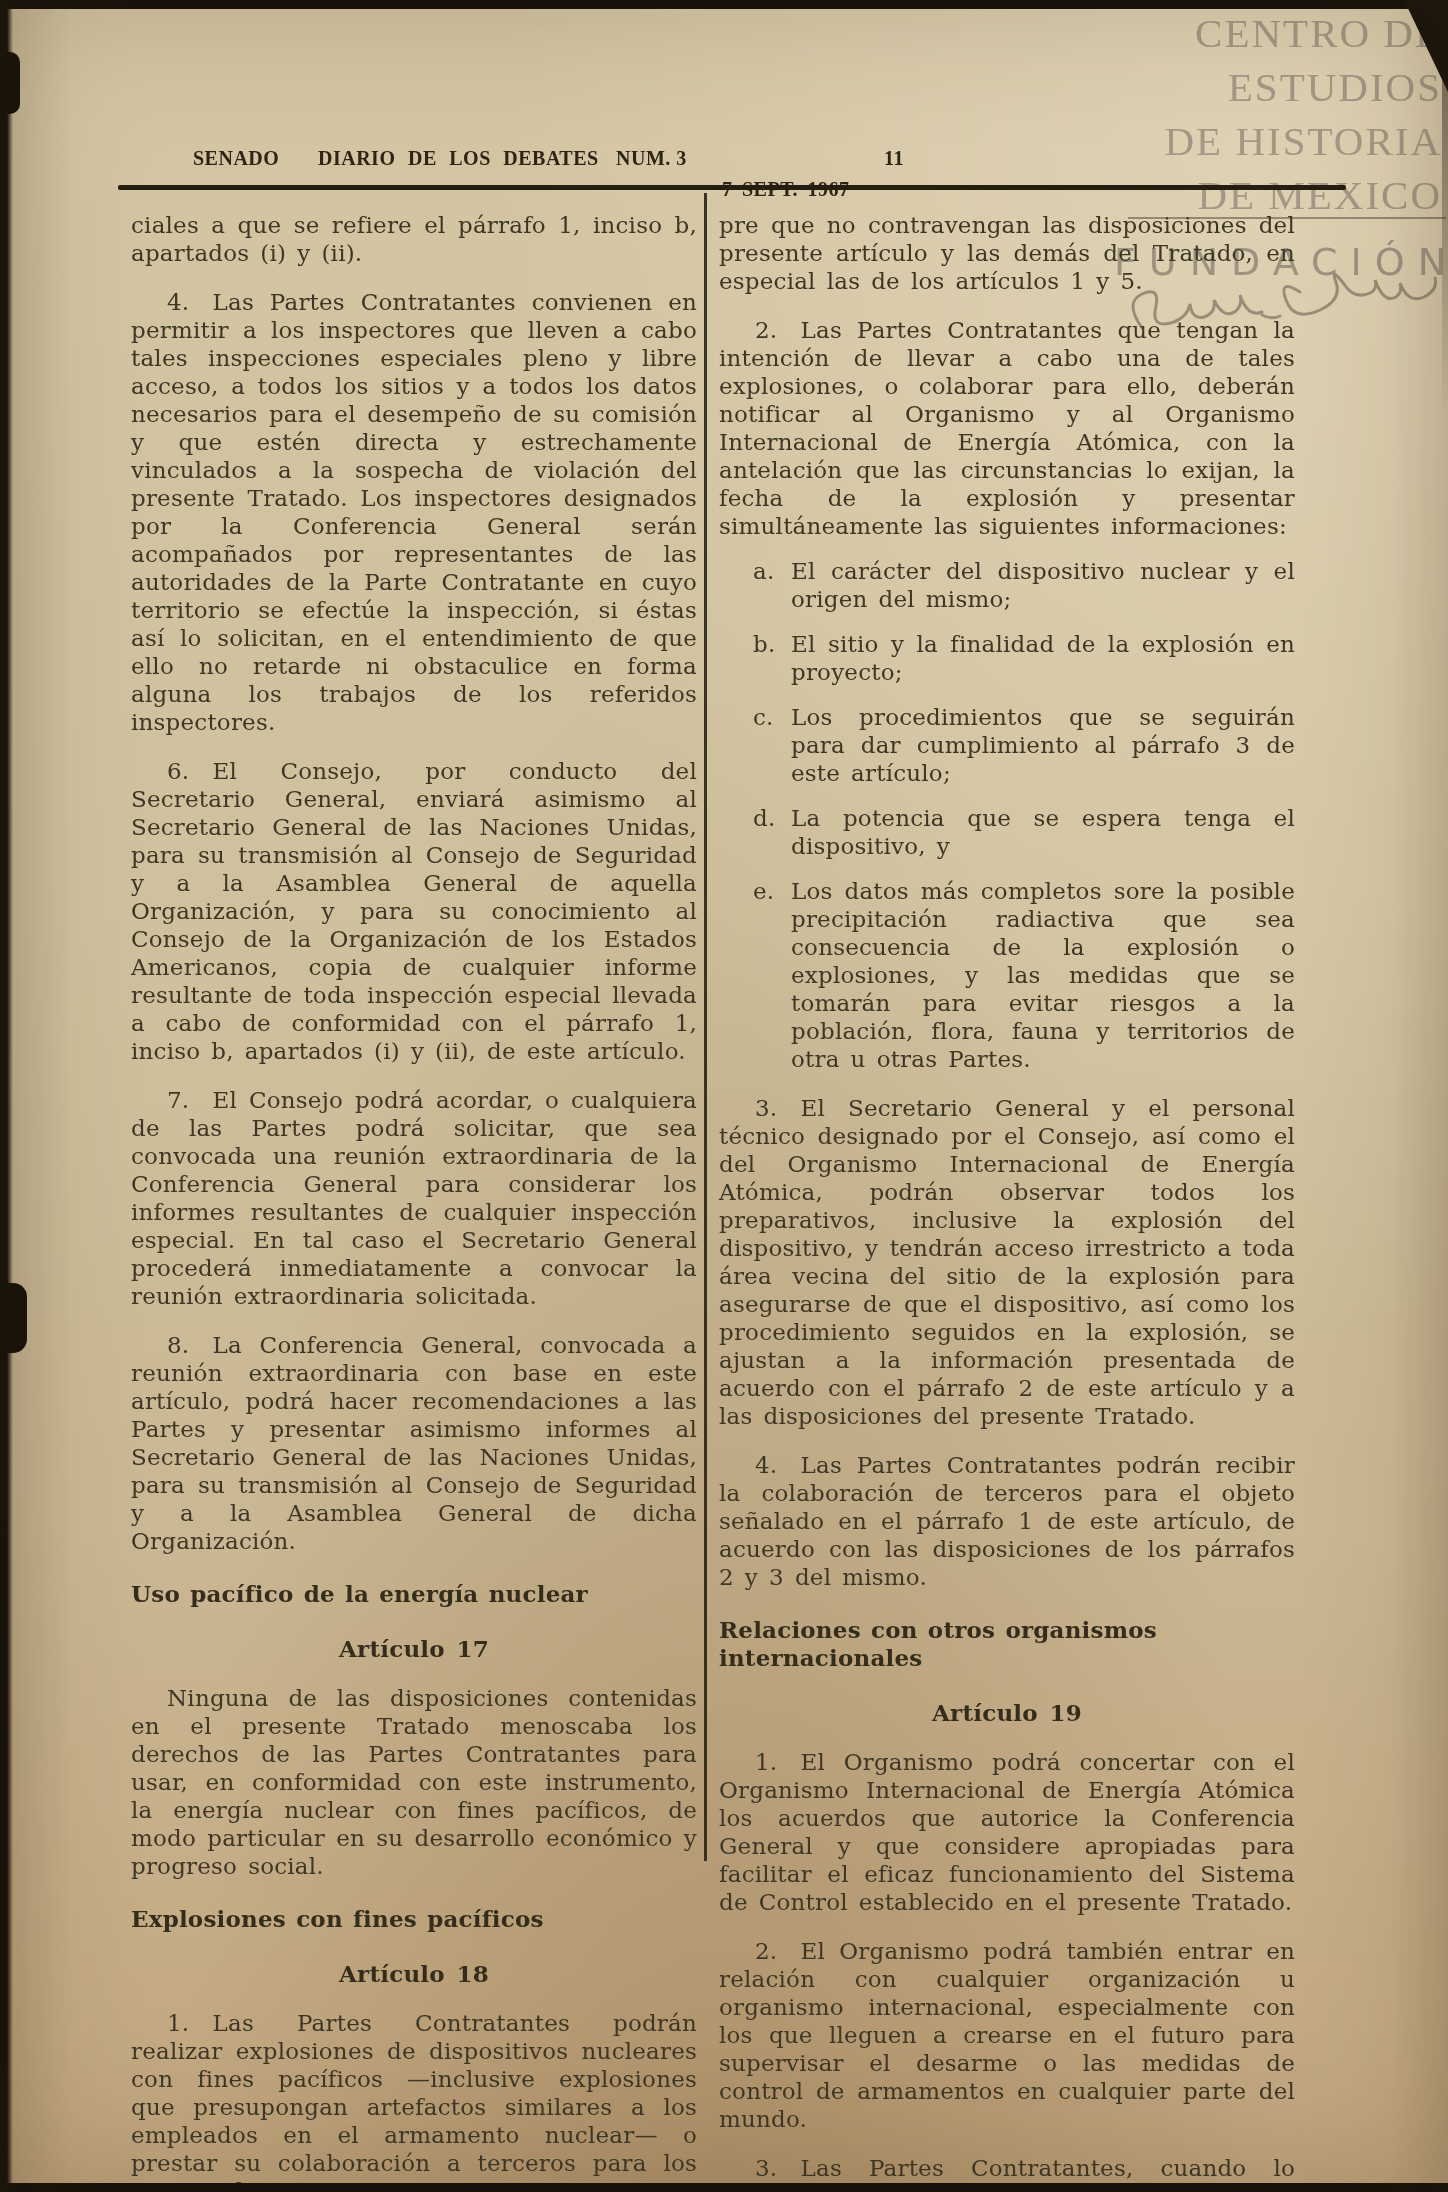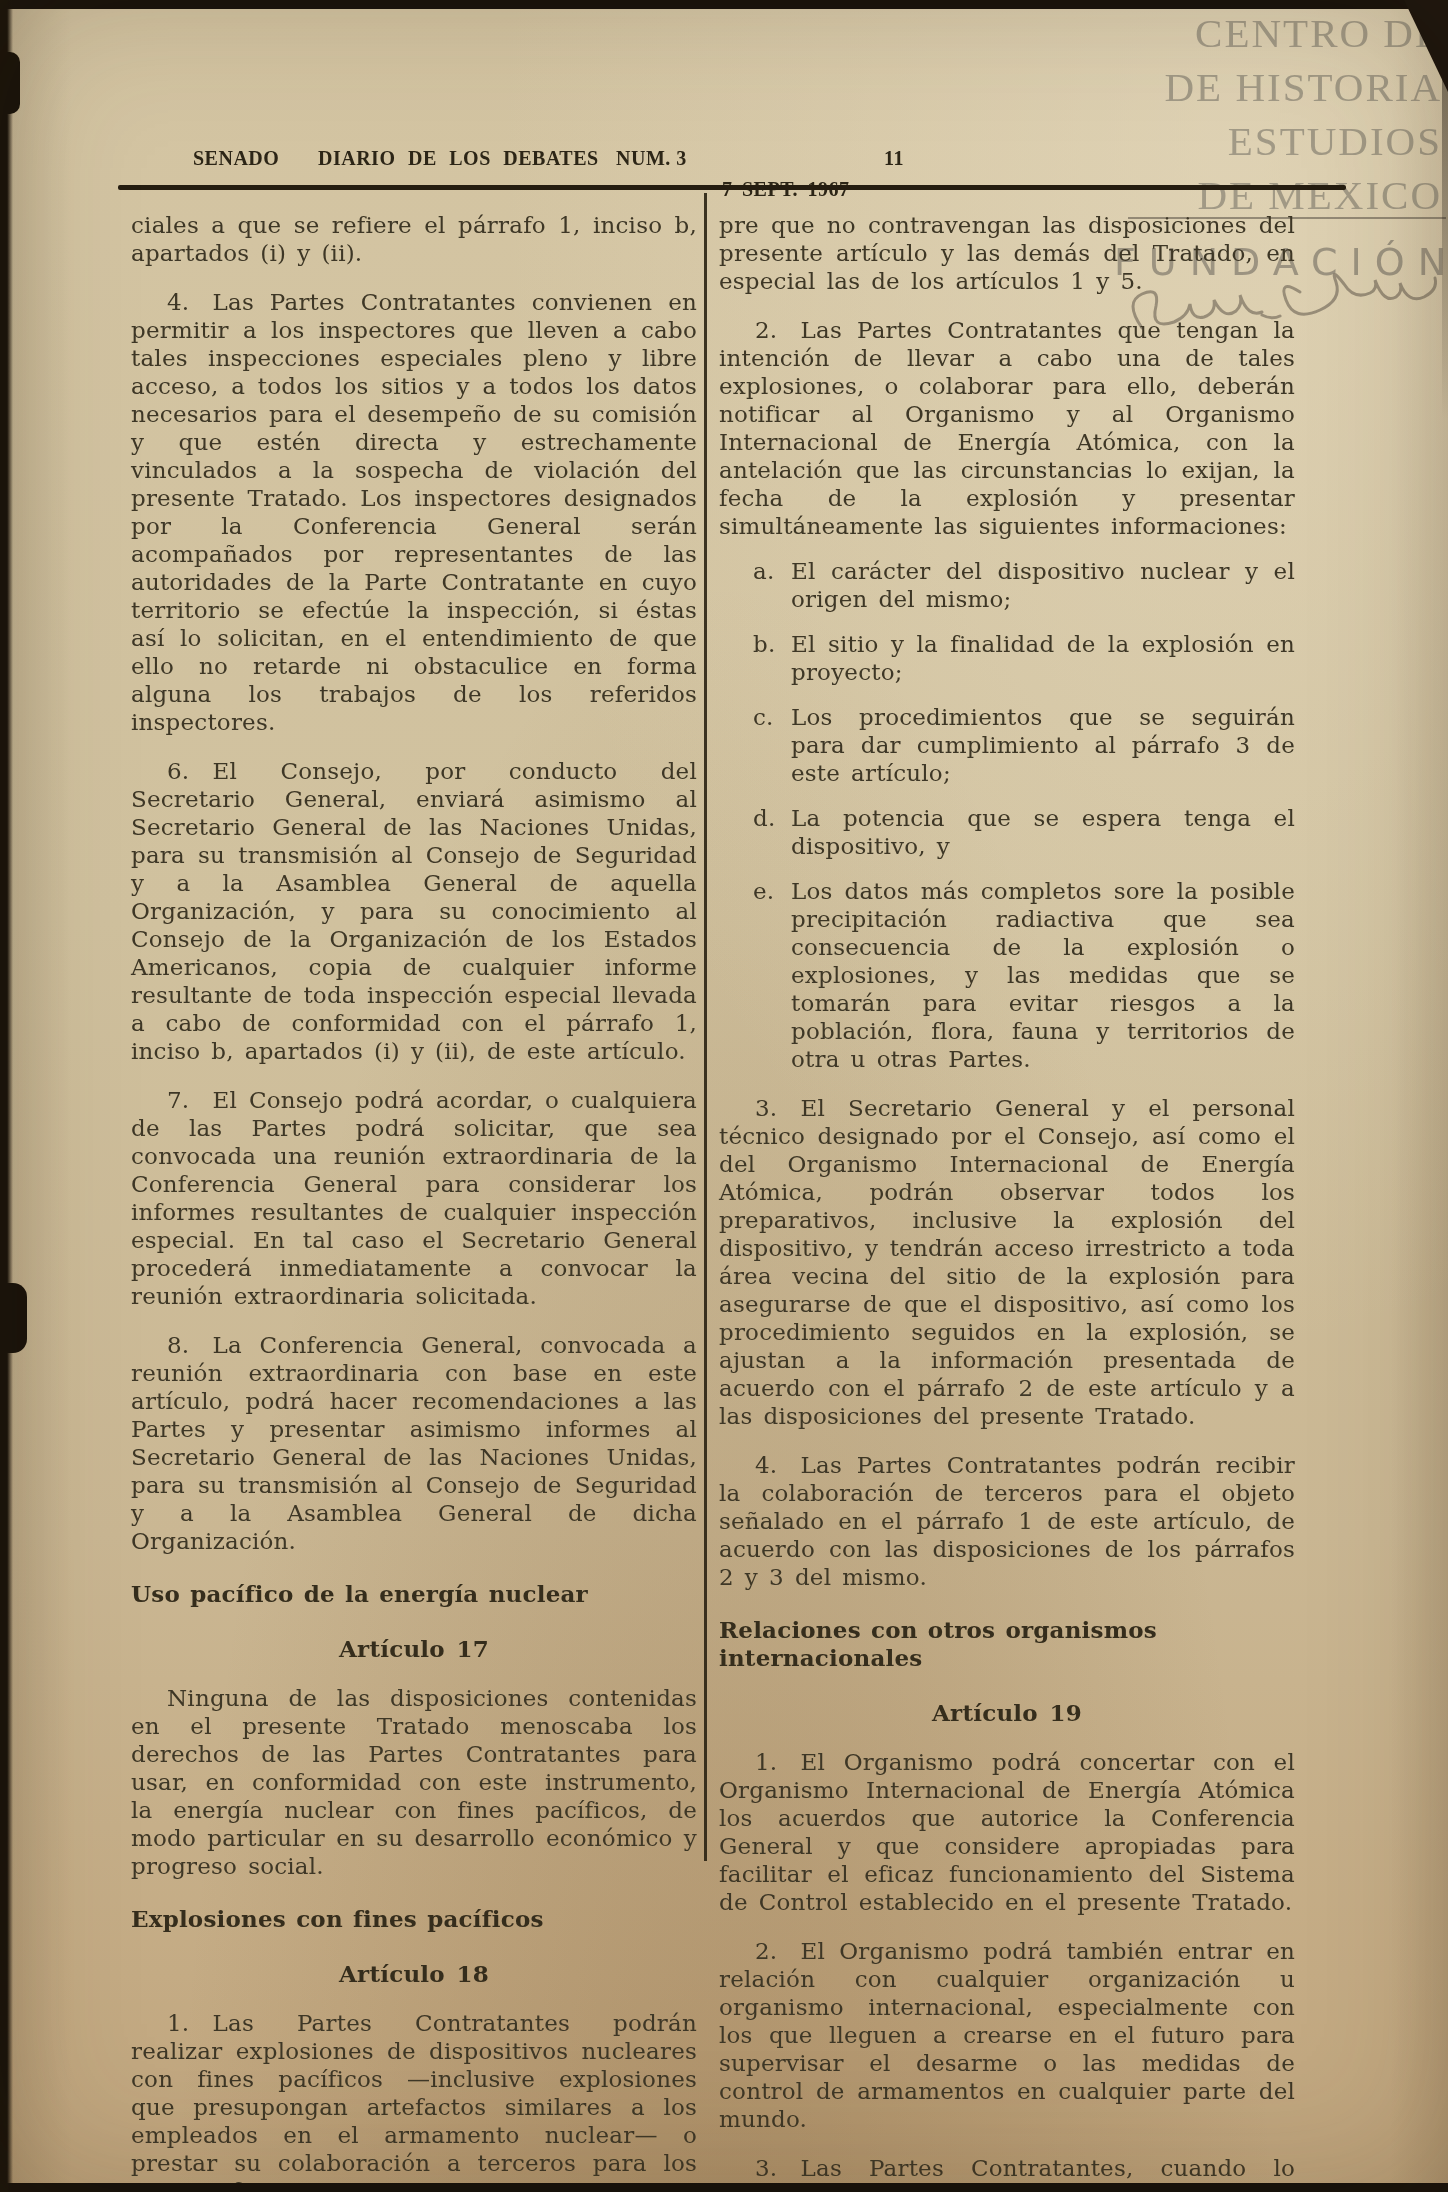--- a/index.html
+++ b/index.html
@@ -58,22 +58,22 @@
   .list{margin-top:17px;position:relative;padding-left:72px;}
   .list-label{position:absolute;left:34px;}
 </style>
 </head>
 <body>
 
 <div class="page">
 
   <div class="watermark">
     <div class="wm-line">CENTRO DE</div>
+    <div class="wm-line">ESTUDIOS</div>
     <div class="wm-line">DE HISTORIA</div>
-    <div class="wm-line">ESTUDIOS</div>
     <div class="wm-line">DE MEXICO</div>
   </div>
   <div class="wm-rule"></div>
   <div class="wm-foundation">FUNDACIÓN</div>
   <svg class="signature" width="336" height="110" viewBox="0 0 336 110">
     <g fill="none" stroke="rgba(96,88,74,0.55)" stroke-width="3" stroke-linecap="round">
       <path d="M30,70 Q12,44 30,36 Q48,28 44,48 Q38,72 62,64 Q76,58 78,46 Q80,62 92,59 Q104,55 102,42 Q112,62 124,53 Q131,46 128,37 Q136,60 150,54"></path>
       <path d="M188,34 Q166,20 174,42 Q182,64 208,52 Q230,42 224,24 Q218,8 232,26 Q242,42 258,35 Q266,31 263,22 Q272,46 284,39 Q291,34 288,25 Q296,46 312,39 Q326,32 323,20"></path>
       <path d="M150,57 Q160,62 168,58"></path>
     </g>

